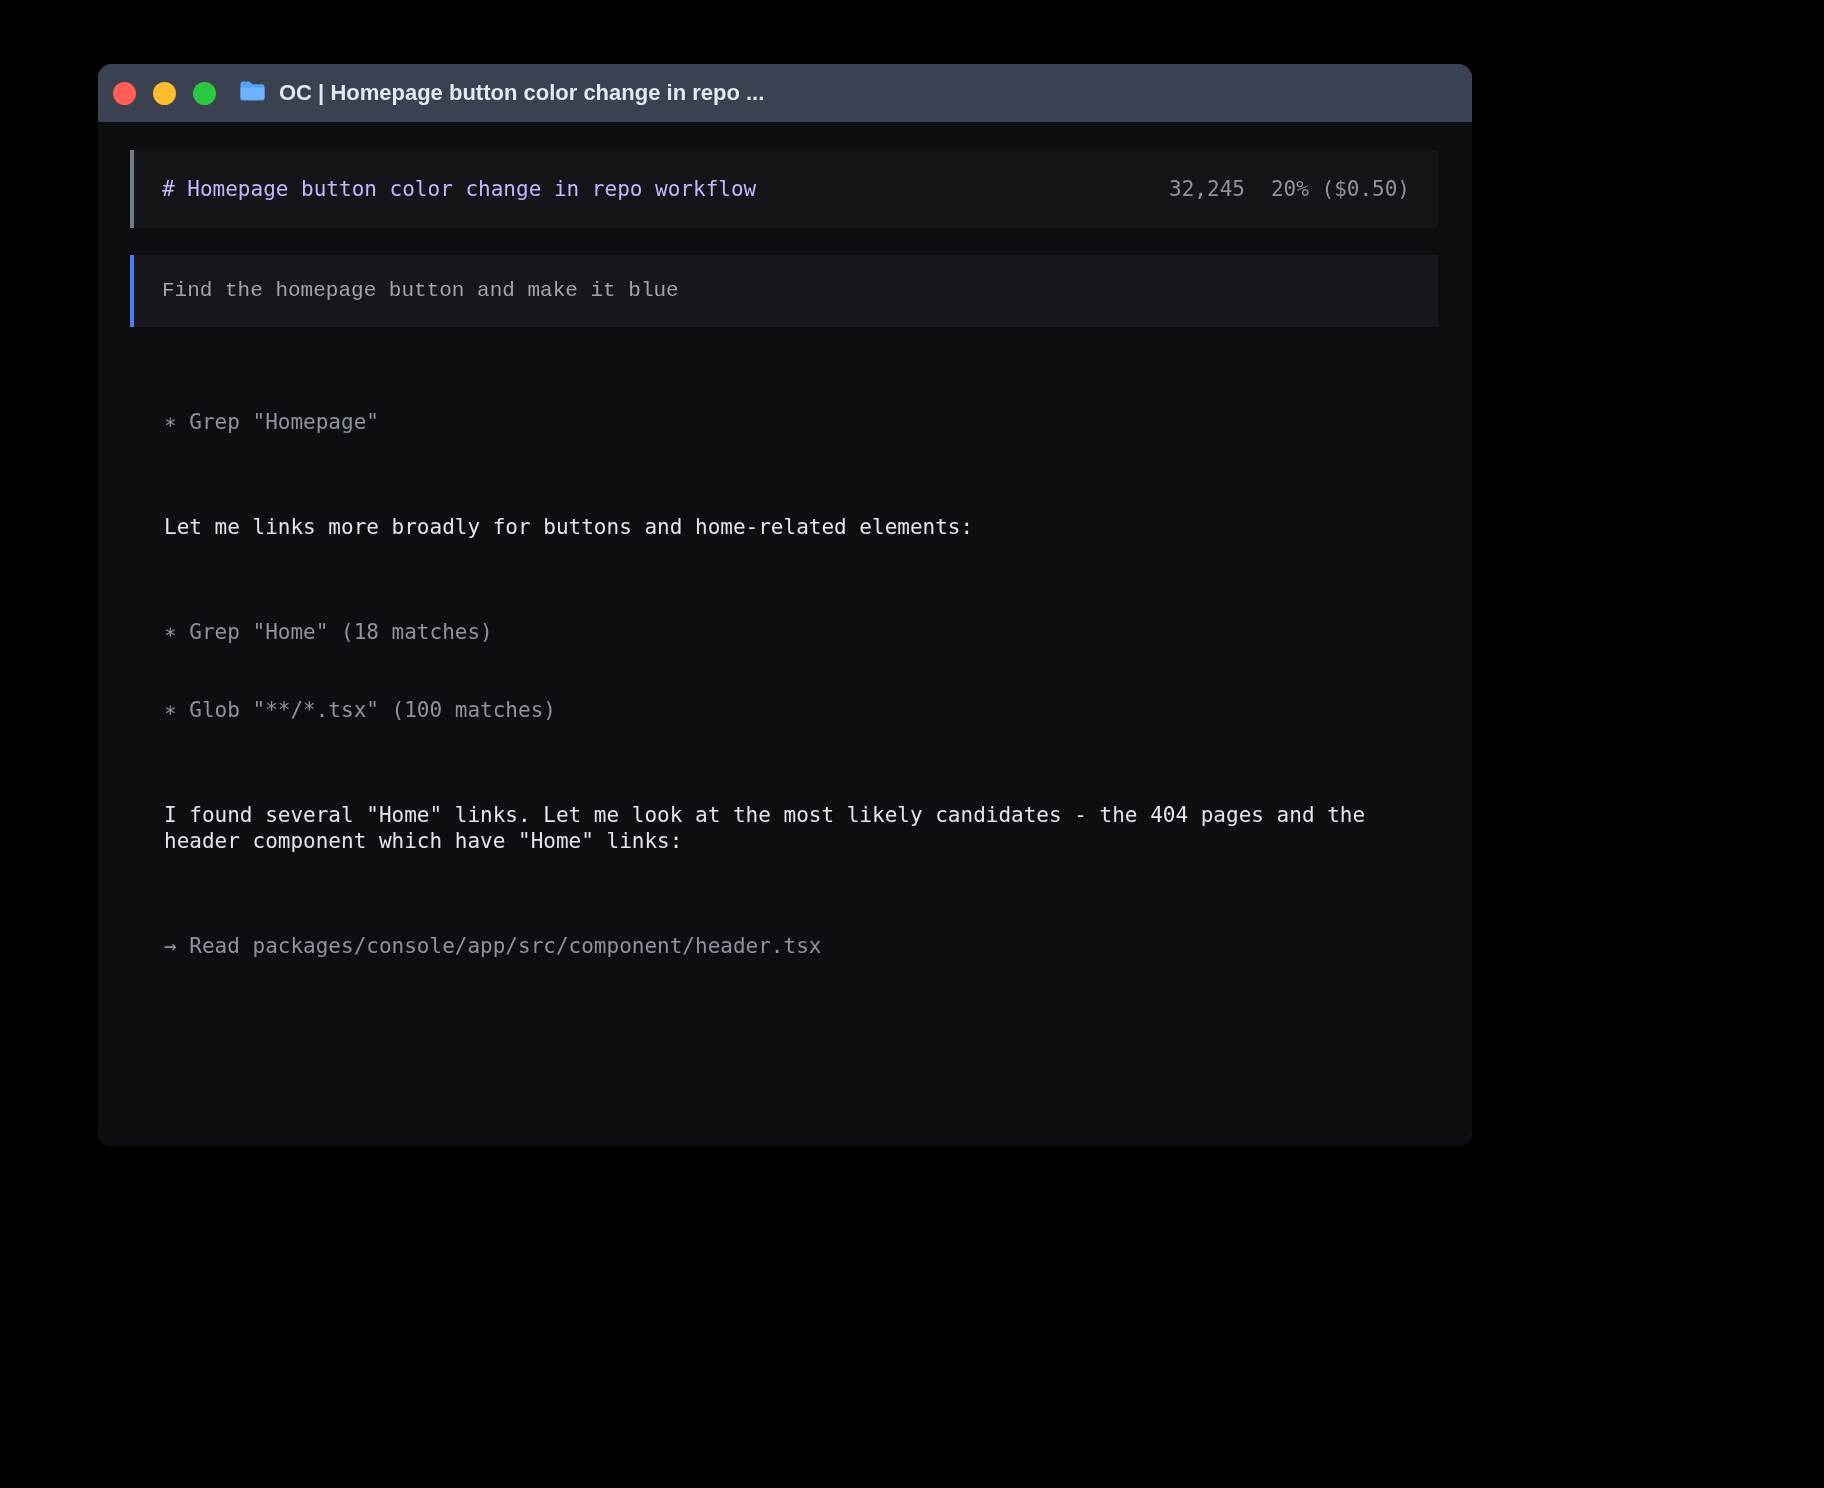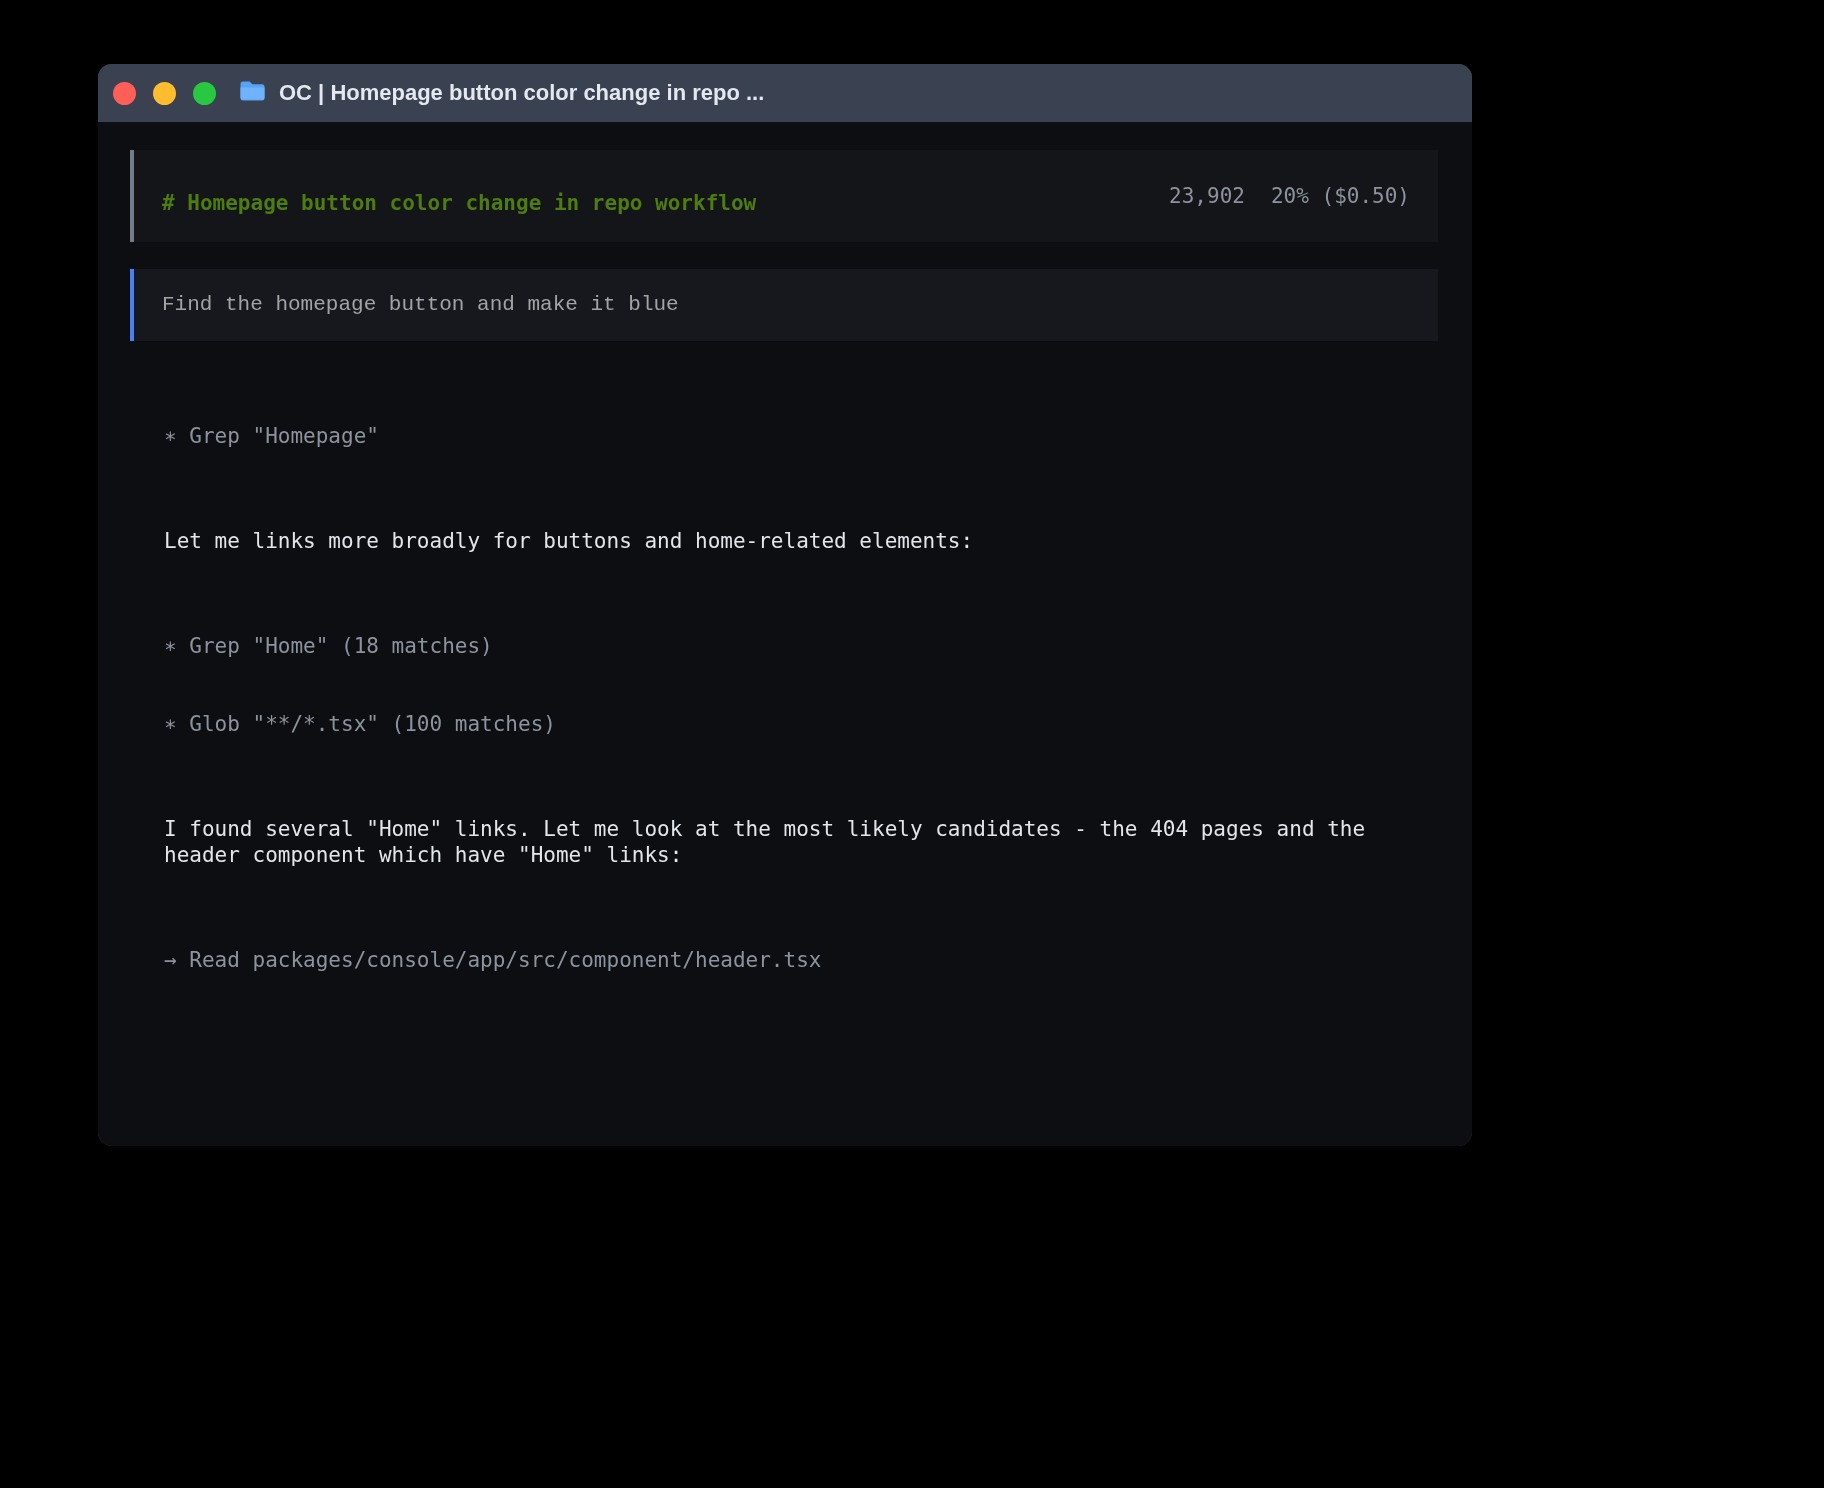--- a/index.html
+++ b/index.html
@@ -29,21 +29,21 @@
   
   .content { flex:1; background:var(--terminal_bg,#0d0e11);
              padding:28px 34px 20px 32px; display:flex; flex-direction:column;
              font-size:21px; line-height:26px; color:var(--text_primary,#e2e5ea); }
 
   .block { border-left:4px solid #747b87; background:var(--block_bg,#16181d);
            padding:26px 28px; }
 
   .header-block { display:flex; justify-content:space-between; align-items:center;
                   background:#141519; border-left-color:#757c89; }
-  .header-title { font-weight:bold; color:#4d7c0f; white-space:pre;margin-top:14px; }
+  .header-title { font-weight:normal; color:#c4b5fd; white-space:pre; }
   .header-stats { display:flex; gap:26px; color:var(--text_muted,#8d939e); white-space:pre; }
 
   .user-block { margin-top:27px; border-left-color:var(--accent_blue,#4d7ef2);
                 padding:23px 28px; color:#a3a3a3;font-family:Liberation Mono, monospace; }
 
   .chat { margin-top:30px; margin-left:34px; }
   .para { margin-bottom:27px; white-space:pre-wrap; }
   .tool { color:var(--text_muted,#8d939e); white-space:pre; }
 </style>
 </head>
@@ -66,21 +66,21 @@
       </span>
       <span>OC | Homepage button color change in repo ...</span>
     </div>
   </div>
 
   <main class="content">
 
     <section class="block header-block">
       <span class="header-title"># Homepage button color change in repo workflow</span>
       <span class="header-stats">
-        <span>23,902</span>
+        <span>32,245</span>
         <span>20% ($0.50)</span>
       </span>
     </section>
 
     <section class="block user-block">
       <span>Find the homepage button and make it blue</span>
     </section>
 
     <div class="chat">
 

